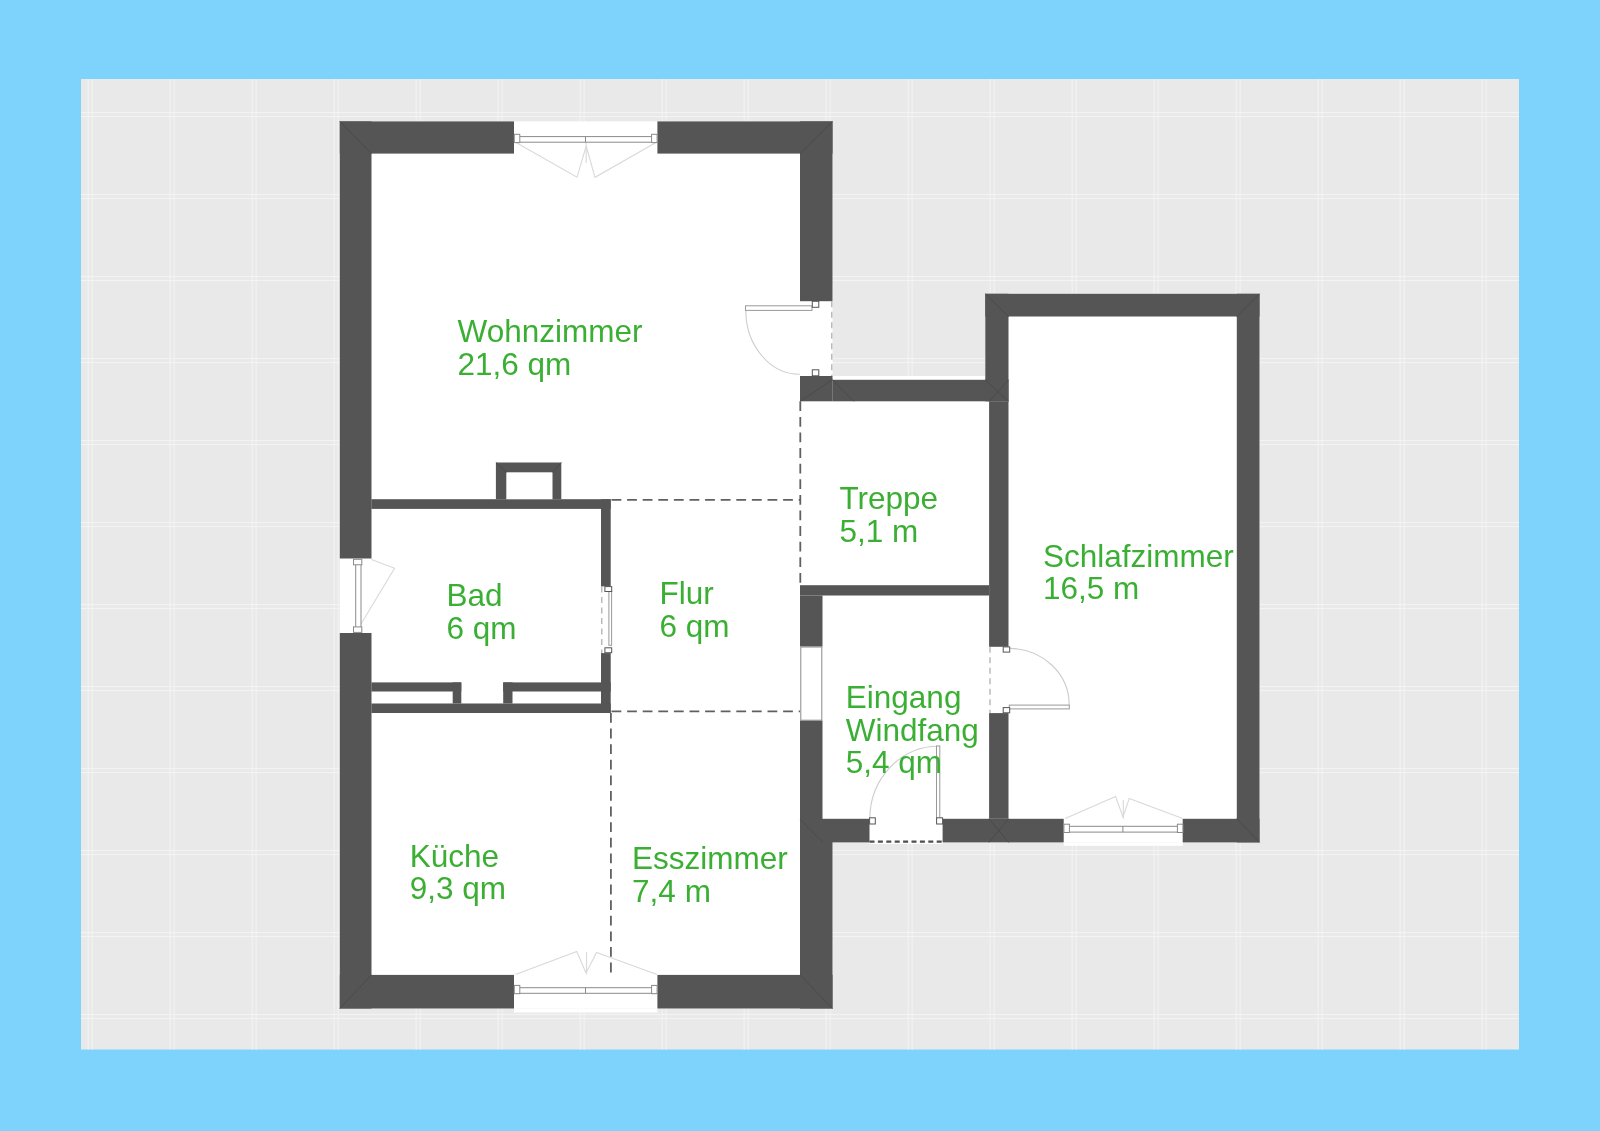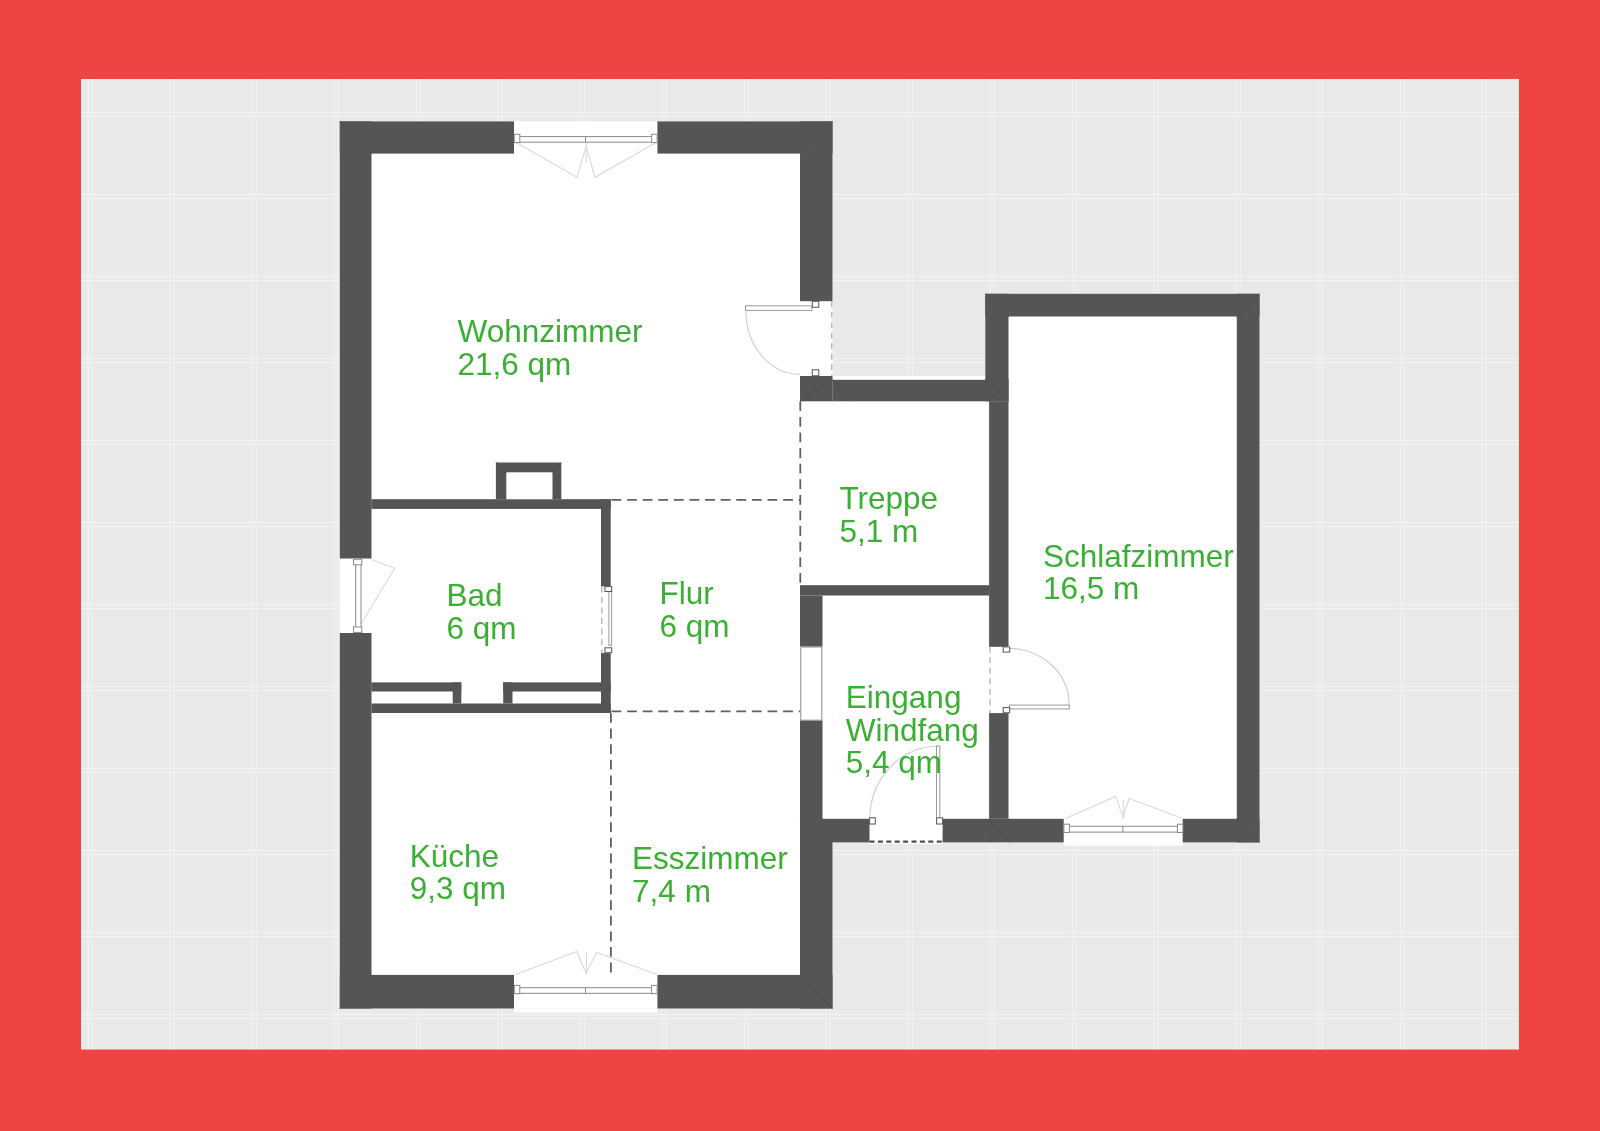--- a/index.html
+++ b/index.html
@@ -1,16 +1,16 @@
 <!DOCTYPE html>
 <html><head>
 <meta charset="utf-8">
 <style>
   html,body{margin:0;padding:0;background:#ffffff;}
-  #page{position:relative;width:1600px;height:1131px;background:#ef4444;overflow:hidden;}
+  #page{position:relative;width:1600px;height:1131px;background:#7dd3fc;overflow:hidden;}
   svg{position:absolute;left:0;top:0;}
   text{font-family:"Liberation Sans",sans-serif;fill:#3aaf33;}
   #labels{filter:blur(0px);}
 </style>
 </head>
 <body>
 <div id="page">
 <svg width="1600" height="1131" viewBox="0 0 1600 1131">
 
   <rect x="81" y="79" width="1438" height="970.5" fill="#e9e9e9"></rect>

